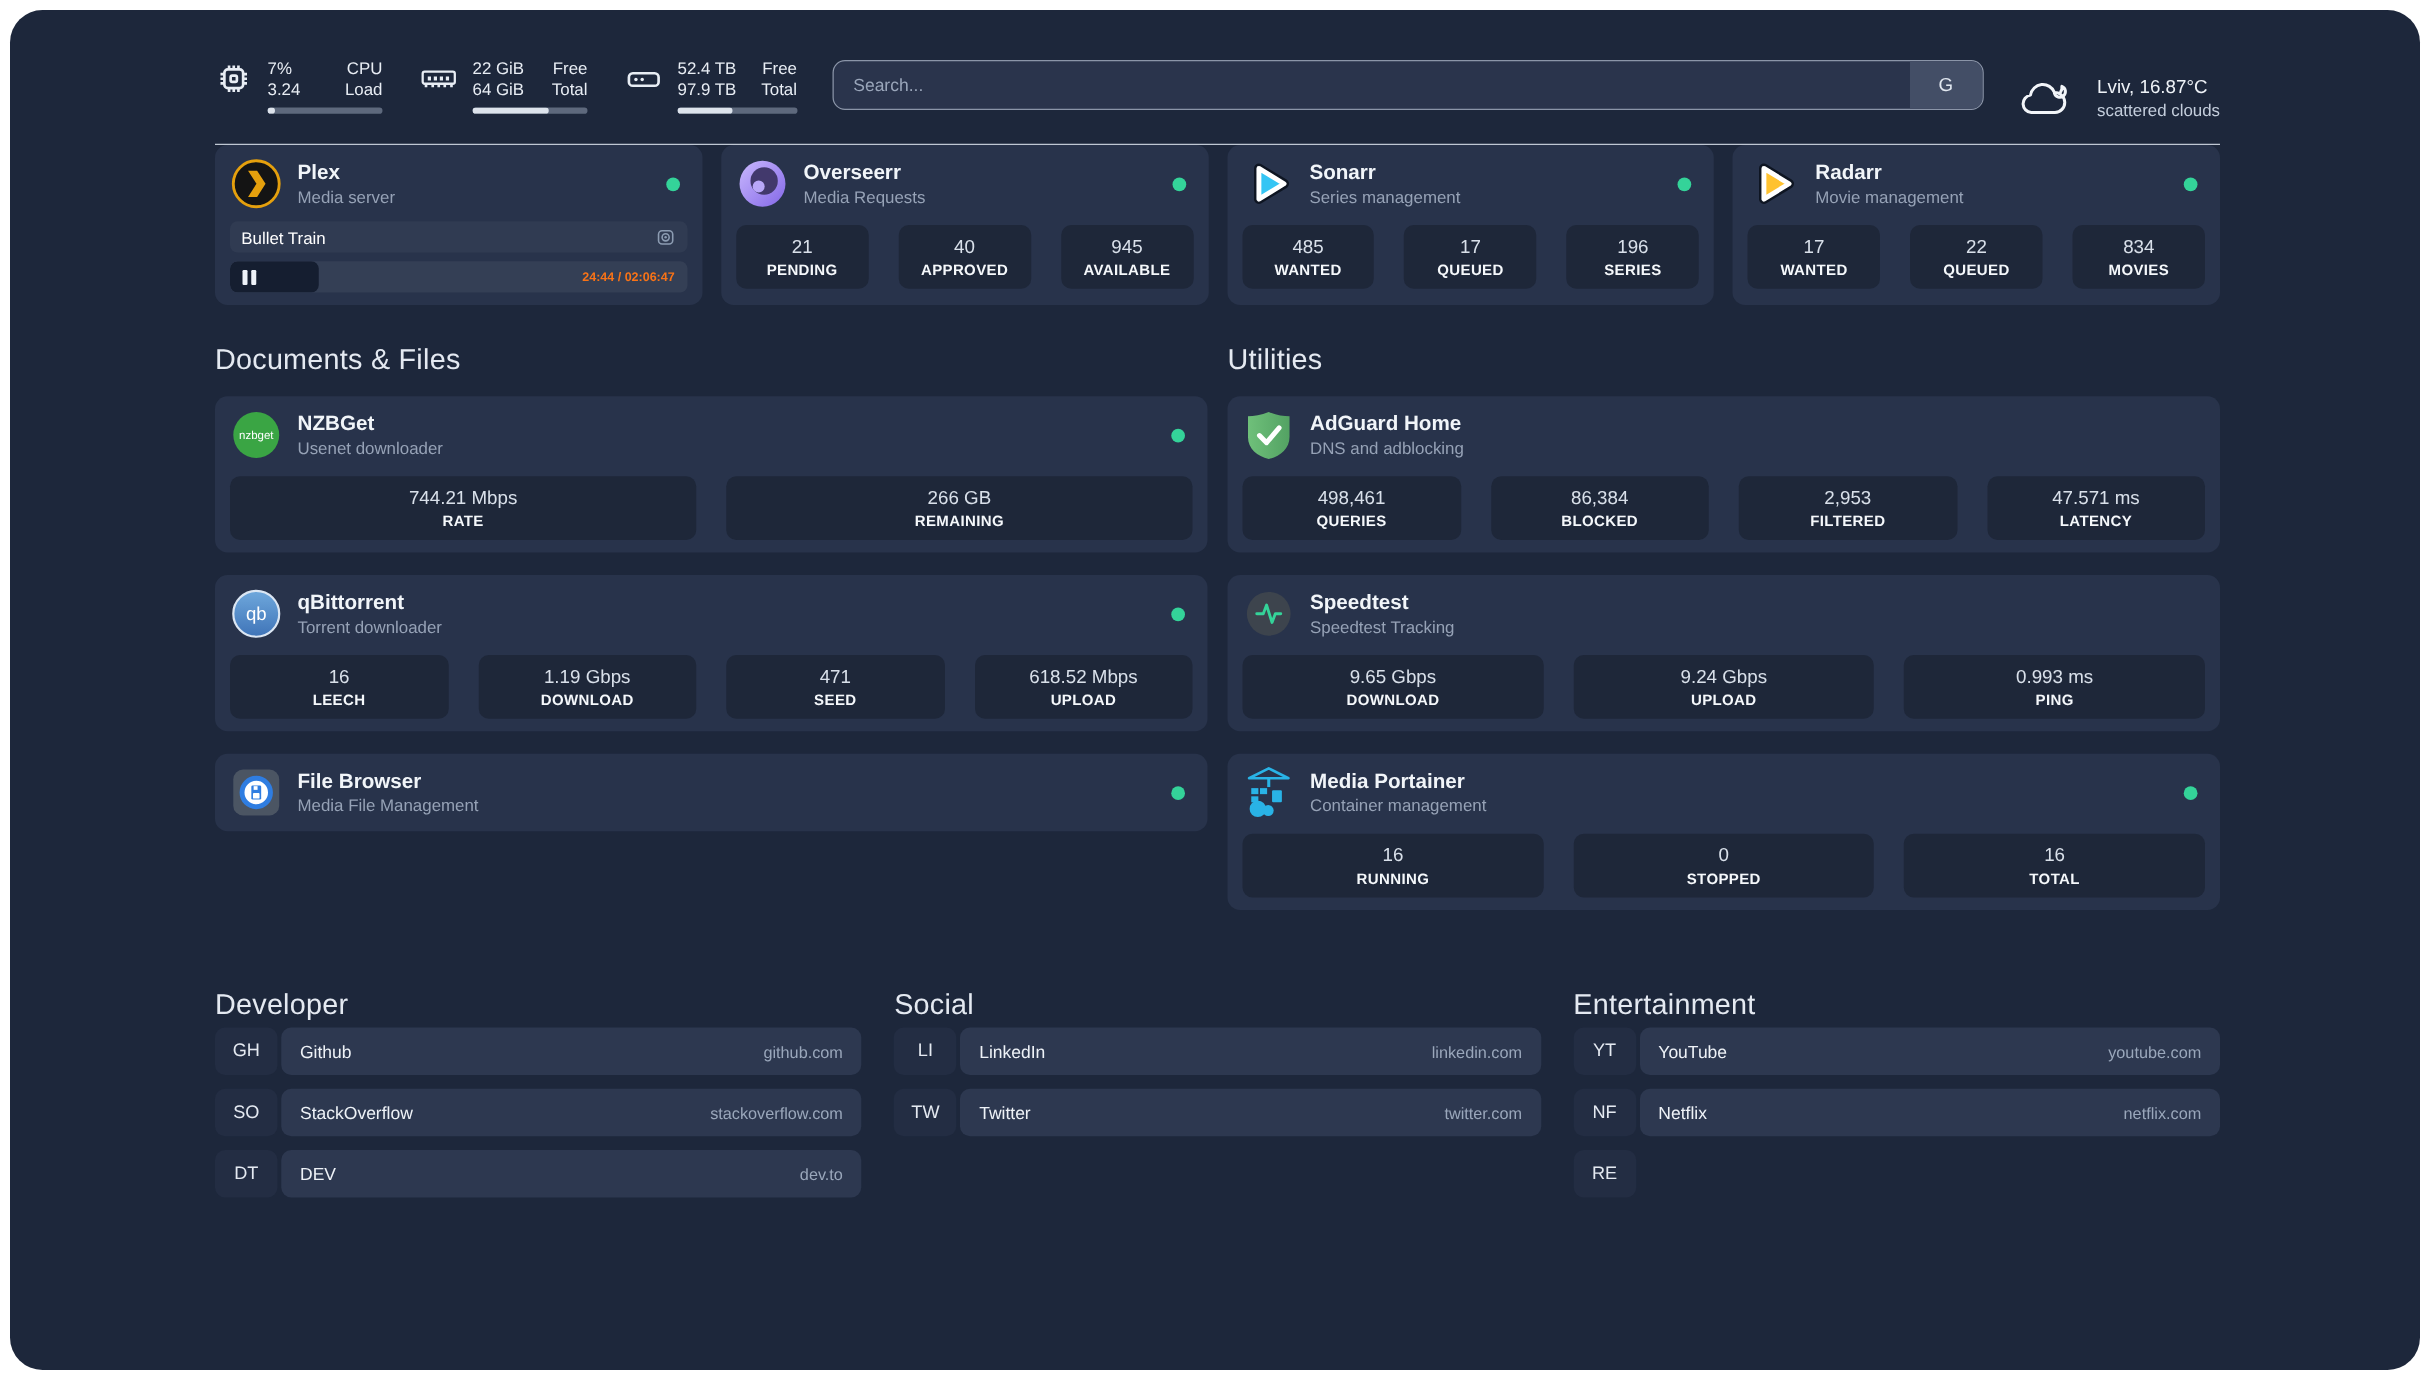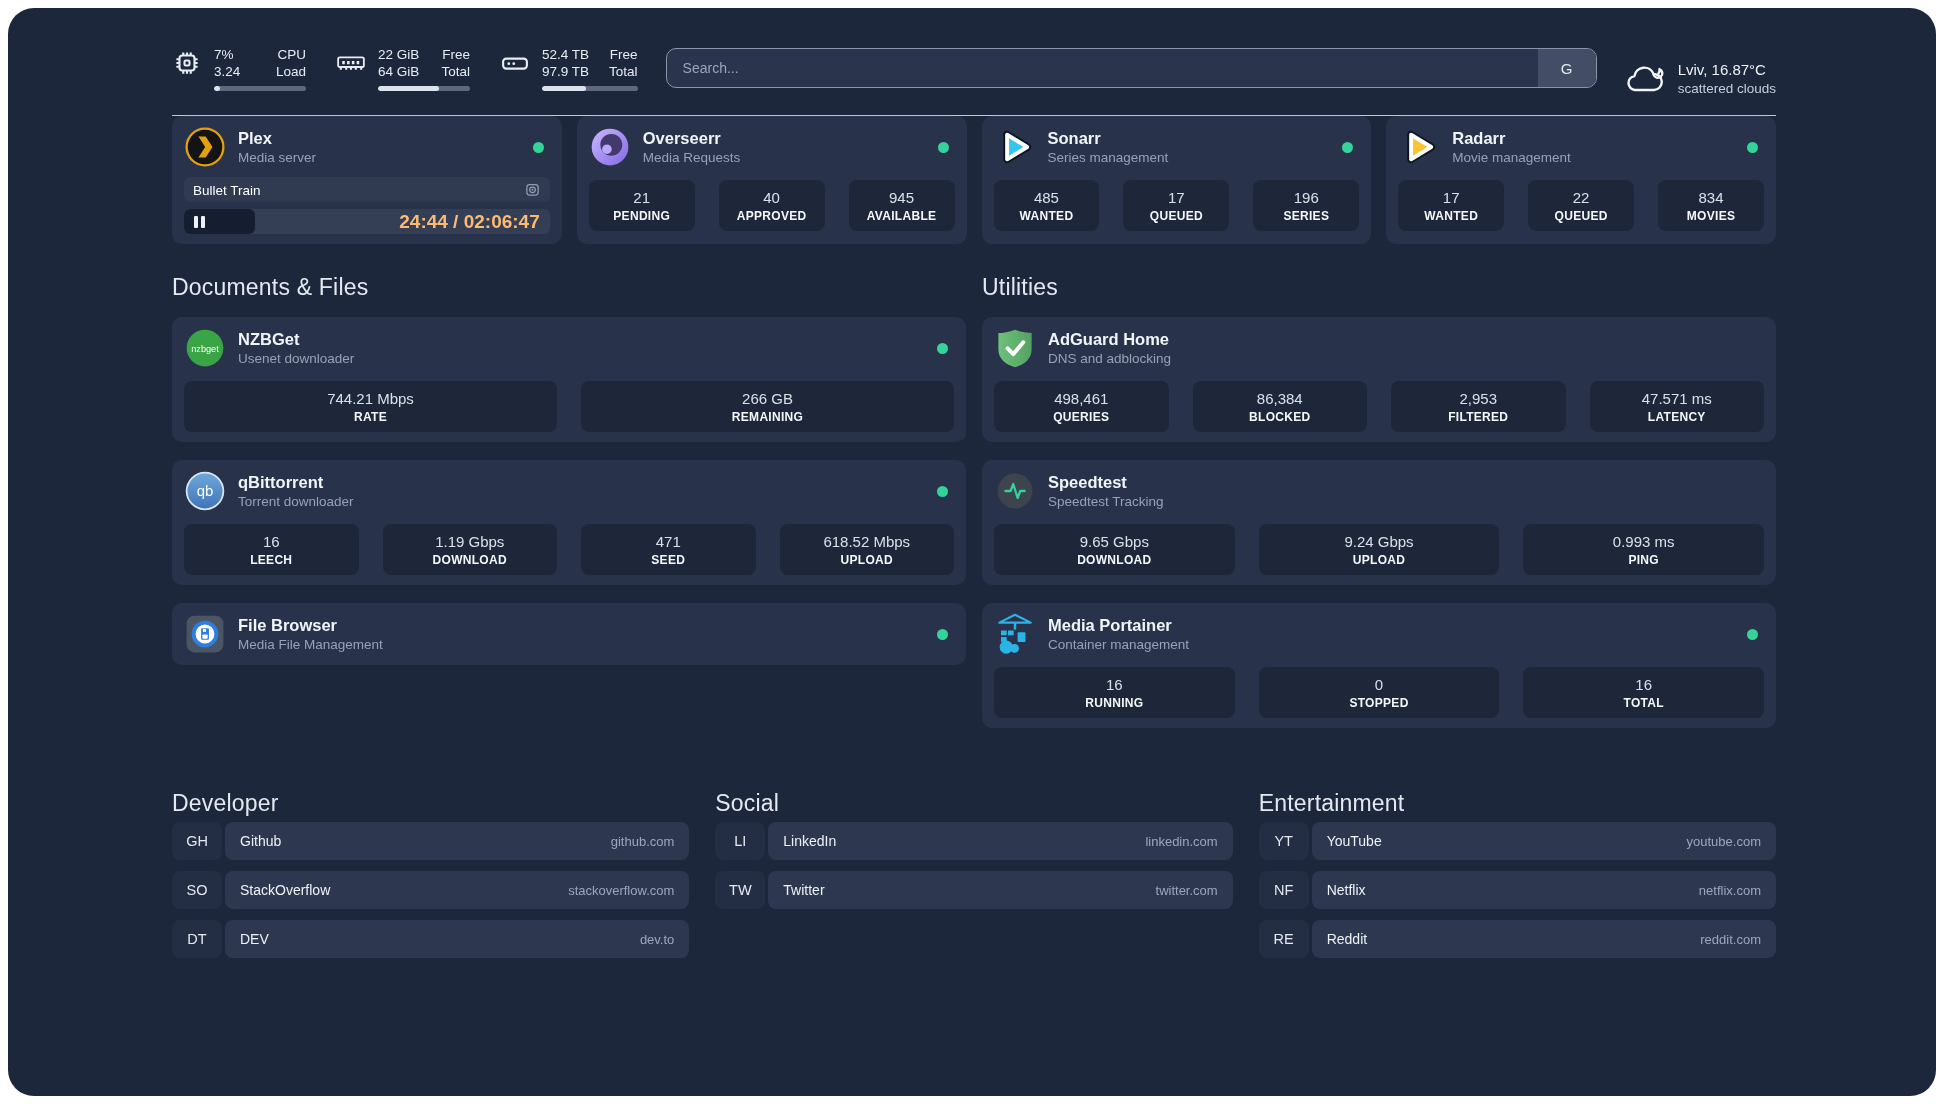--- a/index.html
+++ b/index.html
@@ -28,21 +28,21 @@
   }
   .searchwrap input{
     flex:1;background:transparent;border:none;outline:none;color:#e8edf4;
     font-size:14px;padding:0 16px;font-family:"Liberation Sans", sans-serif;
   }
   .searchwrap input::placeholder{color:#9aa6ba;}
   .search-engine{
     width:58px;border:none;background:#434e66;color:#e2e8f0;font-size:15px;
     cursor:pointer;font-family:"Liberation Sans", sans-serif;
   }
-  .weather{display:flex;align-items:center;gap:13px;flex:0 0 auto;margin-top:22px;}
+  .weather{display:flex;align-items:center;gap:23px;flex:0 0 auto;margin-top:22px;}
   .weather-icon{width:40px;height:32px;color:#f2f5f9;}
   .weather-text{line-height:1.35;}
   .weather-loc{font-size:15px;color:#eef2f7;}
   .weather-cond{font-size:13.5px;color:#c4cedc;}
   .divider{height:0;border-bottom:1.5px solid rgba(220,228,238,.85);margin-top:17px;}
   
   h2{font-size:23px;font-weight:500;color:#e4e9f1;margin:0;letter-spacing:.2px;}
   .media-head{margin:50px 0 16px;}
   .cards-row{display:flex;gap:15px;}
   .card{
@@ -63,21 +63,21 @@
   
   .np-row{
     margin-top:9px;background:rgba(255,255,255,.04);border-radius:6px;padding:4px 9px;
     display:flex;align-items:flex-end;justify-content:space-between;font-size:13.5px;color:#ffffff;
   }
   .np-cam{width:17px;height:17px;color:#8c9cb2;}
   .np-bar{margin-top:7px;height:25px;background:rgba(255,255,255,.06);border-radius:6px;position:relative;overflow:hidden;}
   .np-fill{position:absolute;left:0;top:0;bottom:0;background:#151e30;border-radius:6px;display:flex;align-items:center;padding-left:10px;box-sizing:border-box;}
   .pause-icon{display:flex;gap:3.5px;}
   .pause-icon i{display:block;width:3.5px;height:12px;background:#eef2f8;border-radius:1px;}
-  .np-time{position:absolute;right:10px;top:50%;transform:translateY(-50%);font-size:19px;font-weight:700;color:#fdba74;text-align:center;}
+  .np-time{position:absolute;right:10px;top:50%;transform:translateY(-50%);font-size:10px;font-weight:700;color:#f97316;text-align:center;}
   
   .two-col{display:grid;grid-template-columns:1fr 1fr;column-gap:16px;margin-top:30px;}
   .col h2{margin-bottom:16px;}
   .col .card{margin-bottom:18px;flex:none;}
   
   .bookmarks{display:grid;grid-template-columns:1fr 1fr 1fr;column-gap:26px;margin-top:44px;}
   .bm-group h2{margin-bottom:5px;}
   .bm-row{display:flex;gap:3px;height:38px;margin-bottom:11px;cursor:pointer;}
   .bm-abbr{
     width:50px;background:#232d43;border-radius:8px;display:flex;align-items:center;
@@ -581,21 +581,17 @@
       </div>
       <div class="bm-row">
         <span class="bm-abbr">NF</span>
         <span class="bm-body">
           <span class="bm-name">Netflix</span>
           <span class="bm-url">netflix.com</span>
         </span>
       </div>
       <div class="bm-row">
         <span class="bm-abbr">RE</span>
-        <span class="bm-body">
-          <span class="bm-name">Reddit</span>
-          <span class="bm-url">reddit.com</span>
-        </span>
       </div>
     </div>
   </div>
 
 </div>
 
 </body></html>

